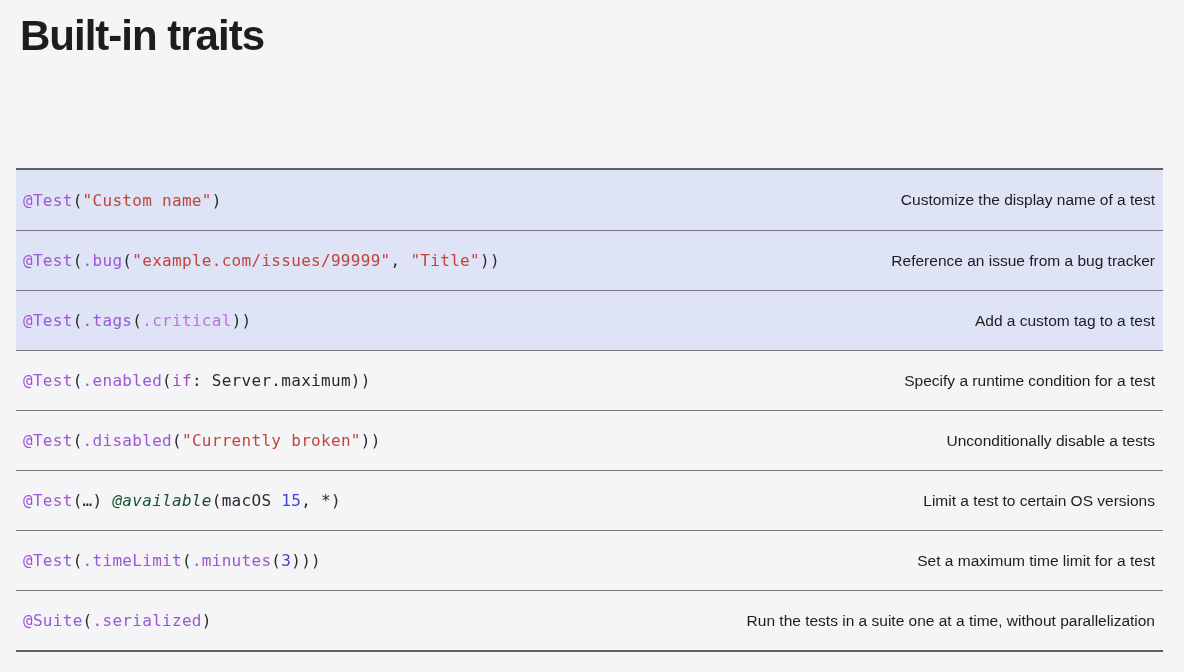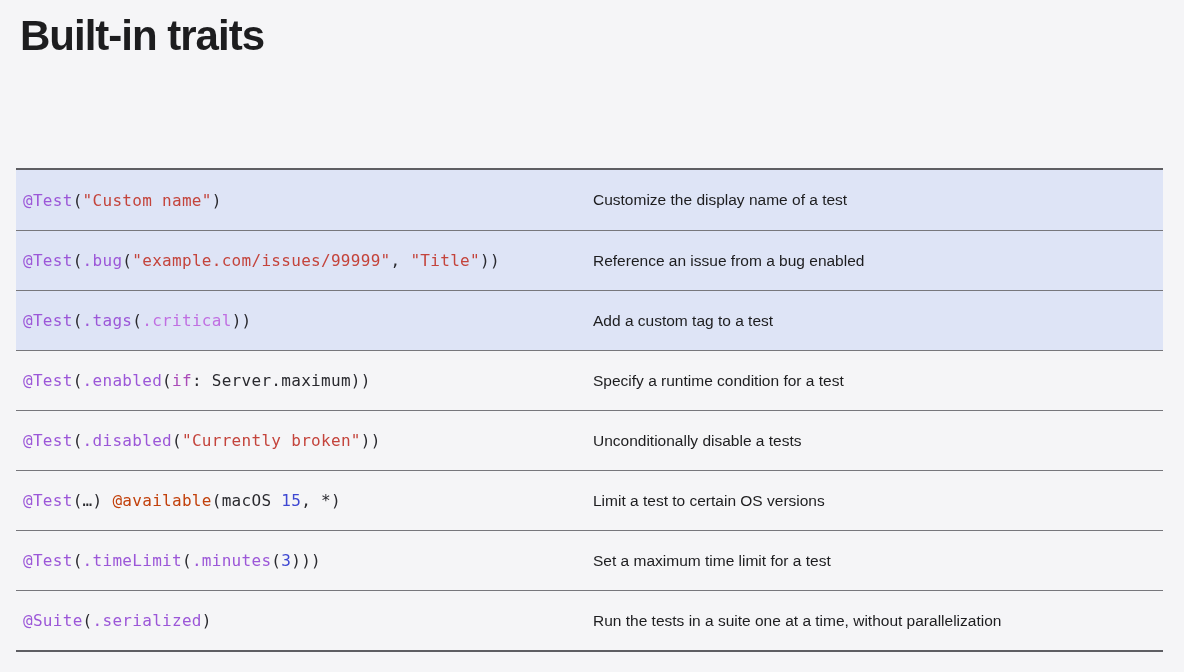--- a/index.html
+++ b/index.html
@@ -52,55 +52,56 @@
     font-size: 16px;
     letter-spacing: 0.3px;
     white-space: pre;
     overflow: hidden;
   }
   .desc {
     flex: 1;
     font-size: 15.5px;
     color: var(--text, #1D1D1F);
     padding-right: 8px;
+    text-align: right;
   }
 </style>
 </head>
 <body>
 
 <div class="page">
   <h1 class="title">Built-in traits</h1>
   <div class="table" id="traits-table">
   <div class="row highlighted">
     <div class="code"><span style="color: rgb(156, 87, 216);">@Test</span><span style="color: rgb(42, 42, 47);">(</span><span style="color: rgb(196, 68, 60);">"Custom name"</span><span style="color: rgb(42, 42, 47);">)</span></div>
     <div class="desc">Customize the display name of a test</div>
   </div>
 
   <div class="row highlighted">
     <div class="code"><span style="color: rgb(156, 87, 216);">@Test</span><span style="color: rgb(42, 42, 47);">(</span><span style="color: rgb(156, 87, 216);">.bug</span><span style="color: rgb(42, 42, 47);">(</span><span style="color: rgb(196, 68, 60);">"example.com/issues/99999"</span><span style="color: rgb(42, 42, 47);">, </span><span style="color: rgb(196, 68, 60);">"Title"</span><span style="color: rgb(42, 42, 47);">))</span></div>
-    <div class="desc">Reference an issue from a bug enabled</div>
+    <div class="desc">Reference an issue from a bug tracker</div>
   </div>
 
   <div class="row highlighted">
     <div class="code"><span style="color: rgb(156, 87, 216);">@Test</span><span style="color: rgb(42, 42, 47);">(</span><span style="color: rgb(156, 87, 216);">.tags</span><span style="color: rgb(42, 42, 47);">(</span><span style="color: rgb(192, 111, 226);">.critical</span><span style="color: rgb(42, 42, 47);">))</span></div>
     <div class="desc">Add a custom tag to a test</div>
   </div>
 
   <div class="row">
     <div class="code"><span style="color: rgb(156, 87, 216);">@Test</span><span style="color: rgb(42, 42, 47);">(</span><span style="color: rgb(156, 87, 216);">.enabled</span><span style="color: rgb(42, 42, 47);">(</span><span style="color: rgb(170, 75, 184);">if</span><span style="color: rgb(42, 42, 47);">: Server.maximum))</span></div>
     <div class="desc">Specify a runtime condition for a test</div>
   </div>
 
   <div class="row">
     <div class="code"><span style="color: rgb(156, 87, 216);">@Test</span><span style="color: rgb(42, 42, 47);">(</span><span style="color: rgb(156, 87, 216);">.disabled</span><span style="color: rgb(42, 42, 47);">(</span><span style="color: rgb(196, 68, 60);">"Currently broken"</span><span style="color: rgb(42, 42, 47);">))</span></div>
     <div class="desc">Unconditionally disable a tests</div>
   </div>
 
   <div class="row">
-    <div class="code"><span style="color: rgb(156, 87, 216);">@Test</span><span style="color: rgb(42, 42, 47);">(…) </span><span style="color: #c2410c;">@available</span><span style="color: rgb(42, 42, 47); margin-top: 44px;">(macOS </span><span style="color: rgb(62, 71, 210);">15</span><span style="color: rgb(42, 42, 47);">, *)</span></div>
+    <div class="code"><span style="color: rgb(156, 87, 216);">@Test</span><span style="color: rgb(42, 42, 47);">(…) </span><span style="color: #14532d; font-style: italic;">@available</span><span style="color: rgb(42, 42, 47); margin-top: 44px;">(macOS </span><span style="color: rgb(62, 71, 210);">15</span><span style="color: rgb(42, 42, 47);">, *)</span></div>
     <div class="desc">Limit a test to certain OS versions</div>
   </div>
 
   <div class="row">
     <div class="code"><span style="color: rgb(156, 87, 216);">@Test</span><span style="color: rgb(42, 42, 47);">(</span><span style="color: rgb(156, 87, 216);">.timeLimit</span><span style="color: rgb(42, 42, 47);">(</span><span style="color: rgb(156, 87, 216);">.minutes</span><span style="color: rgb(42, 42, 47);">(</span><span style="color: rgb(62, 71, 210);">3</span><span style="color: rgb(42, 42, 47);">)))</span></div>
     <div class="desc">Set a maximum time limit for a test</div>
   </div>
 
   <div class="row">
     <div class="code"><span style="color: rgb(156, 87, 216); margin-top: 8px;">@Suite</span><span style="color: rgb(42, 42, 47);">(</span><span style="color: rgb(156, 87, 216);">.serialized</span><span style="color: rgb(42, 42, 47);">)</span></div>

